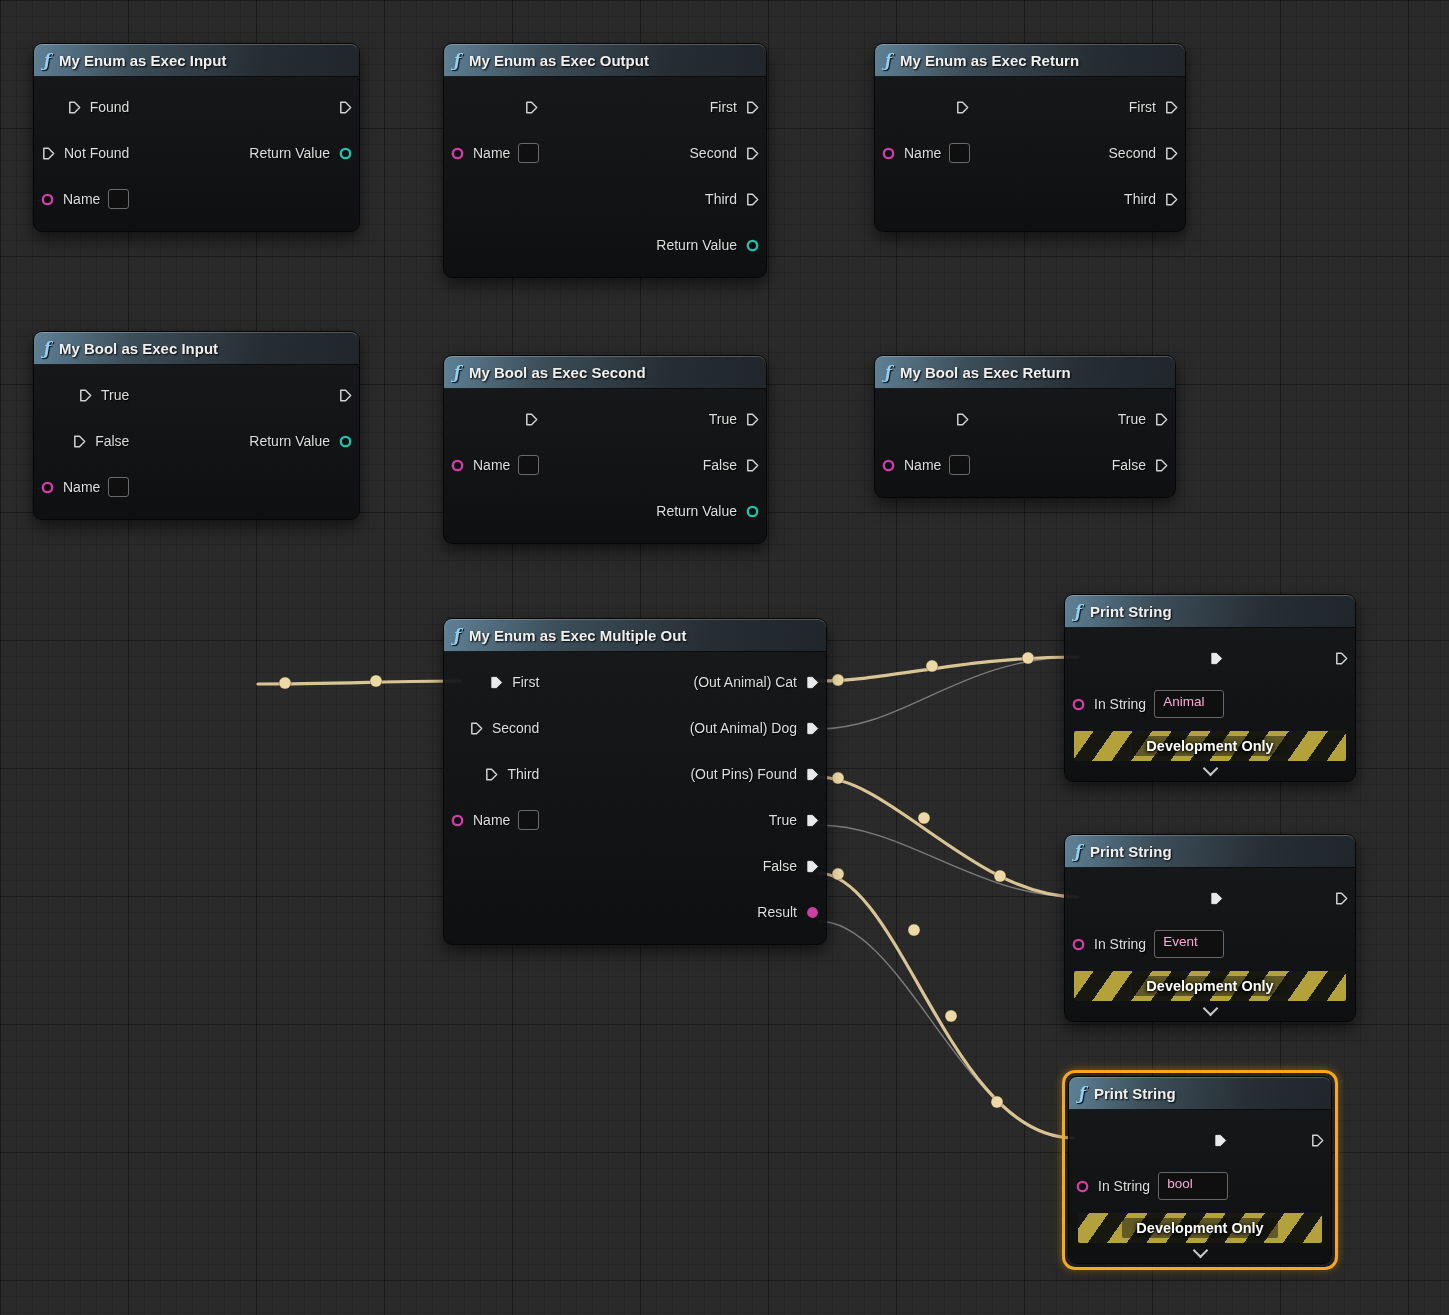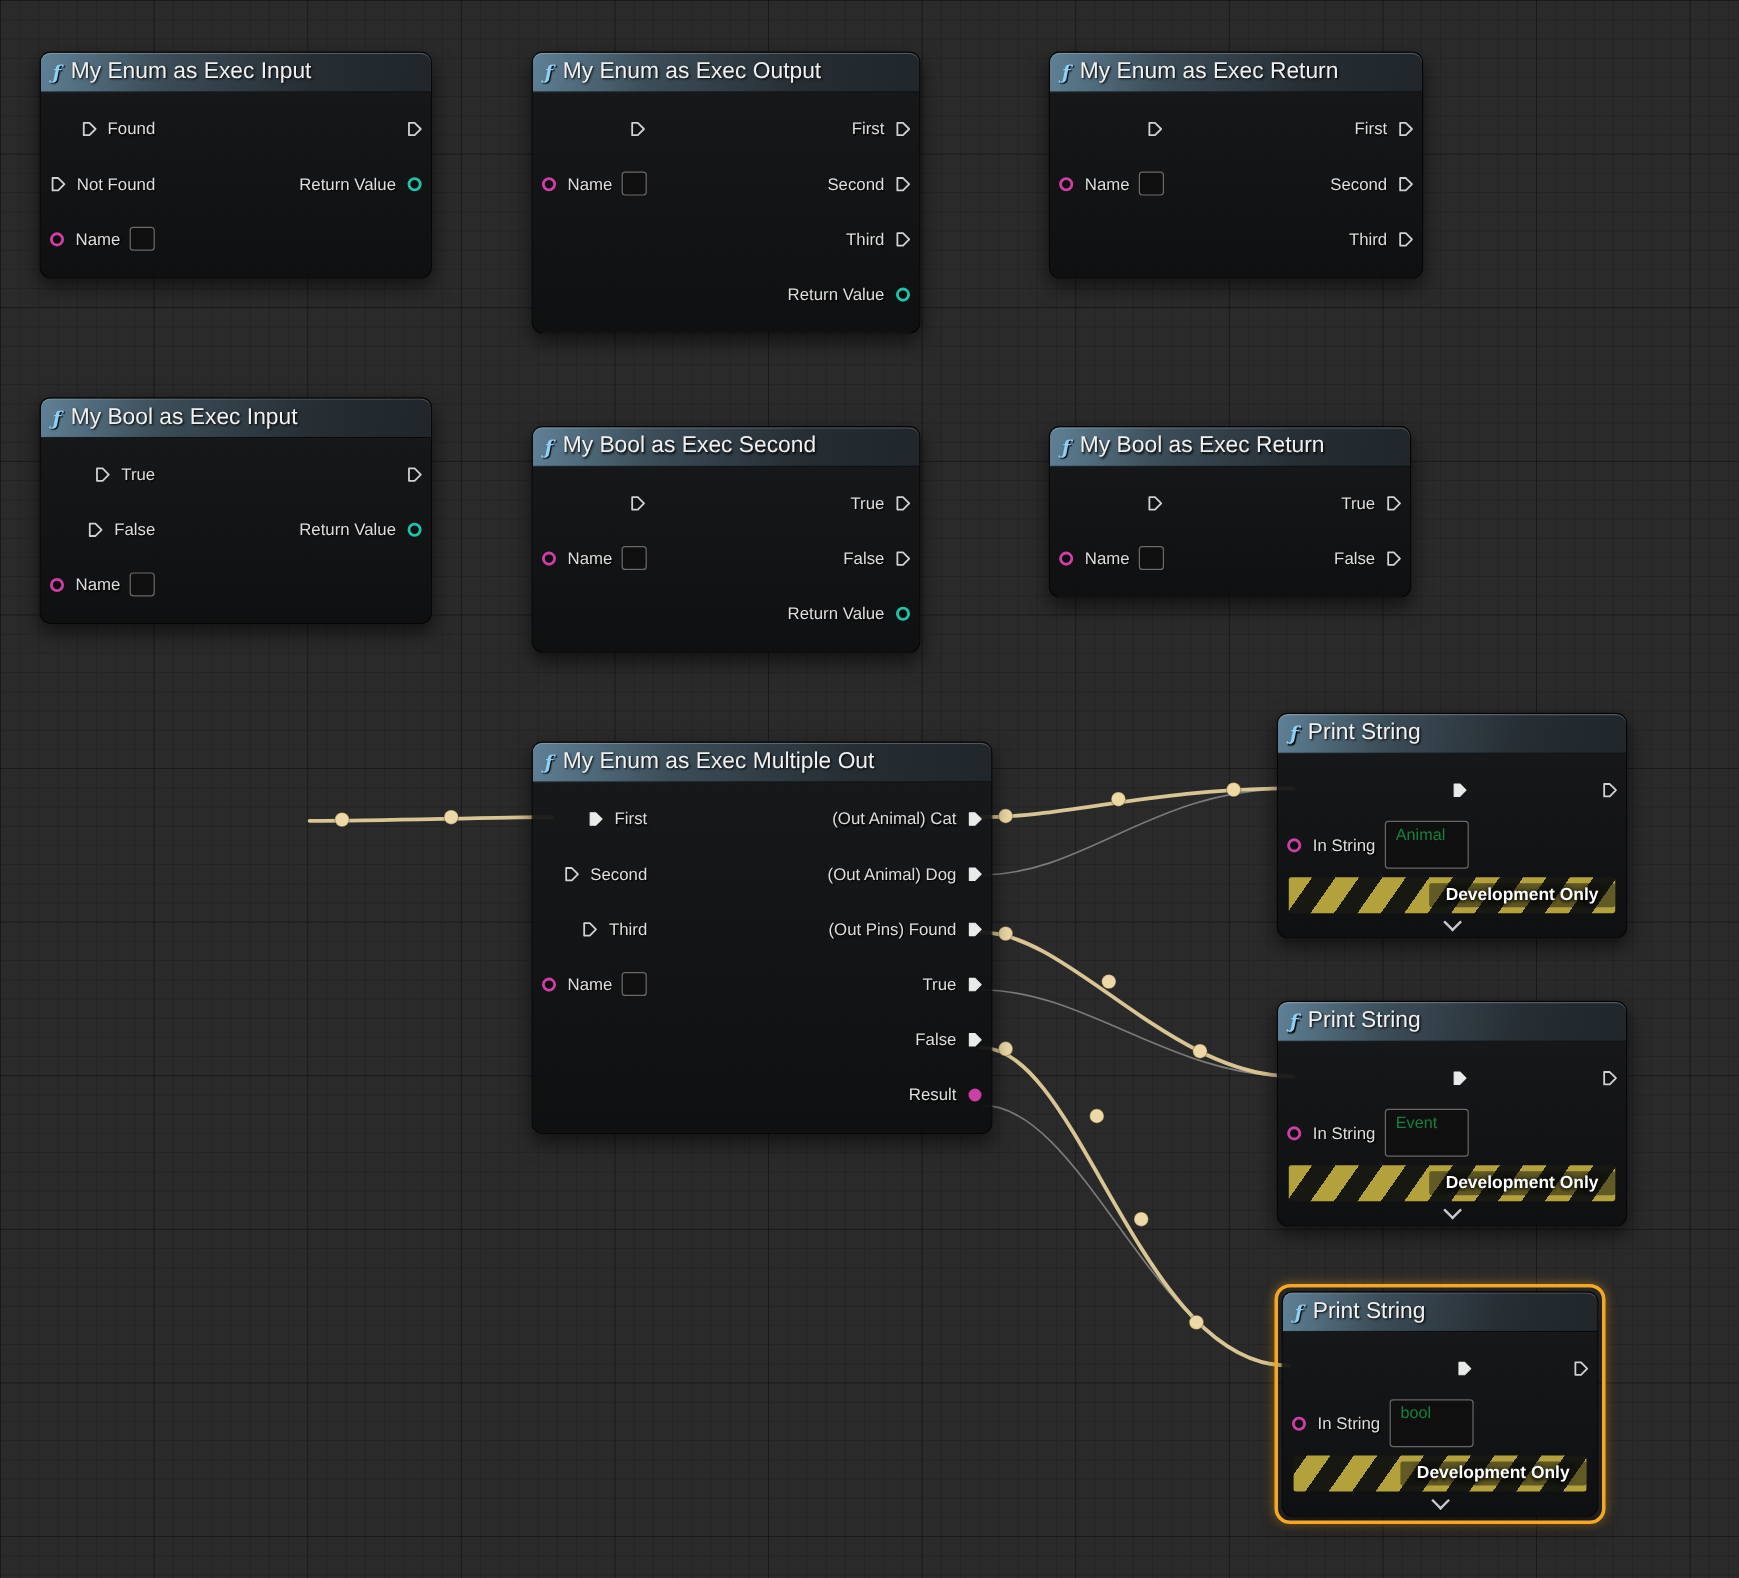--- a/index.html
+++ b/index.html
@@ -30,43 +30,43 @@
     box-shadow:0 0 10px rgba(247,168,34,0.45);pointer-events:none;
   }
   .hdr{
     height:32px;display:flex;align-items:center;gap:8px;padding:0 10px;
     border-radius:8px 8px 0 0;
     background:linear-gradient(100deg,#5f8196 0%,#3c4e59 30%,#262d33 70%,#20262a 100%);
     box-shadow:inset 0 1px 0 rgba(255,255,255,0.22);
     border-bottom:1px solid rgba(0,0,0,0.75);
   }
   .hdr.red{background:linear-gradient(100deg,#a32222 0%,#641716 40%,#2d100f 100%);}
-  .title{color:#f0f0f0;font-weight:400;font-size:19px;text-shadow:1px 1px 2px #000;white-space:nowrap;}
+  .title{color:#f0f0f0;font-weight:700;font-size:15px;text-shadow:1px 1px 2px #000;white-space:nowrap;}
   .ficon{color:#8fd0f5;font-style:italic;font-family:"DejaVu Serif",serif;font-weight:700;font-size:16px;text-shadow:1px 1px 1px #000;}
   .evdiamond{width:9px;height:9px;border:2px solid #e6e6e6;background:#8a1717;transform:rotate(45deg);flex:none;}
   .evbadge{width:12px;height:12px;border:2px solid #ff2d2d;border-radius:3px;background:#3c0c0c;margin-left:auto;flex:none;}
 
   .body{position:relative;padding:7px 0 9px;display:flex;justify-content:space-between;}
   .col{display:flex;flex-direction:column;align-items:flex-end;}
   .col.r{align-items:flex-end;margin-left:auto;}
   .pinrow{height:46px;display:flex;align-items:center;gap:8px;padding:0 6px;}
   .plabel{color:#dedede;font-size:14px;text-shadow:1px 1px 1px #000;white-space:nowrap;}
   .pin{width:15px;height:15px;display:inline-flex;flex:none;}
   .pin svg{width:15px;height:15px;display:block;}
   .exh{fill:rgba(8,8,8,0.2);stroke:#cfd1d2;stroke-width:1.6;stroke-linejoin:round;}
   .exs{fill:#e9eaea;stroke:#e9eaea;stroke-width:1;stroke-linejoin:round;}
   .ce{fill:rgba(0,0,0,0.25);stroke:#cd3fa5;stroke-width:2.5;}
   .cef{fill:#cd3fa5;stroke:#cd3fa5;stroke-width:1.5;}
   .ct{fill:rgba(0,0,0,0.25);stroke:#1fc3a8;stroke-width:2.5;}
 
   .fieldbox{width:19px;height:18px;background:#0f0f0f;border:1px solid #6a6a6a;border-radius:3px;flex:none;}
-  .textfield{min-width:52px;padding:1px 8px 18px;background:#0f0f0f;border:1px solid #676767;border-radius:3px;
-    color:#15803d;font-size:13.5px;line-height:19px;white-space:nowrap;}
-
-  .devonly{height:30px;margin:4px 9px 0;border-radius:2px;display:flex;align-items:center;justify-content:flex-end;
+  .textfield{min-width:52px;padding:1px 8px 6px;background:#0f0f0f;border:1px solid #676767;border-radius:3px;
+    color:#f9a8d4;font-size:13.5px;line-height:19px;white-space:nowrap;}
+
+  .devonly{height:30px;margin:4px 9px 0;border-radius:2px;display:flex;align-items:center;justify-content:center;
     background:repeating-linear-gradient(-55deg,#b3a23c 0 16px,#181812 16px 32px);}
   .devtext{font-size:14.5px;font-weight:700;color:#fff;text-shadow:0 1px 3px #000,0 0 5px #000;
     background:rgba(18,18,14,0.5);padding:2px 14px;border-radius:2px;white-space:nowrap;}
   .chevrow{height:20px;display:flex;align-items:center;justify-content:center;}
   .chevron{width:9px;height:9px;border-right:2px solid #c9c9c9;border-bottom:2px solid #c9c9c9;transform:rotate(45deg);margin-top:-5px;}
 </style>
 </head>
 <body>
 
 <div class="canvas">

